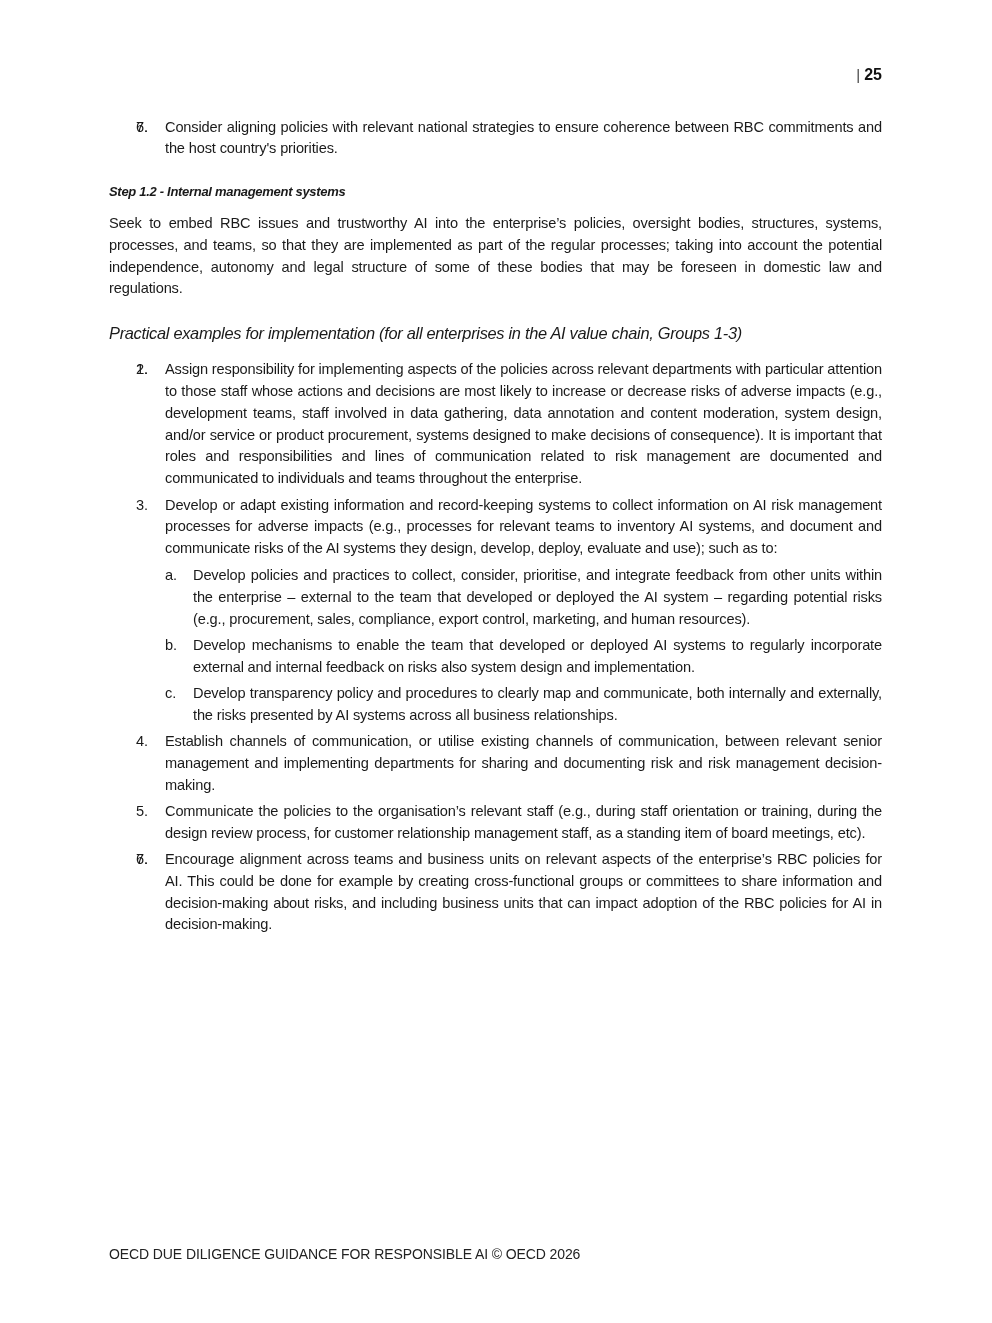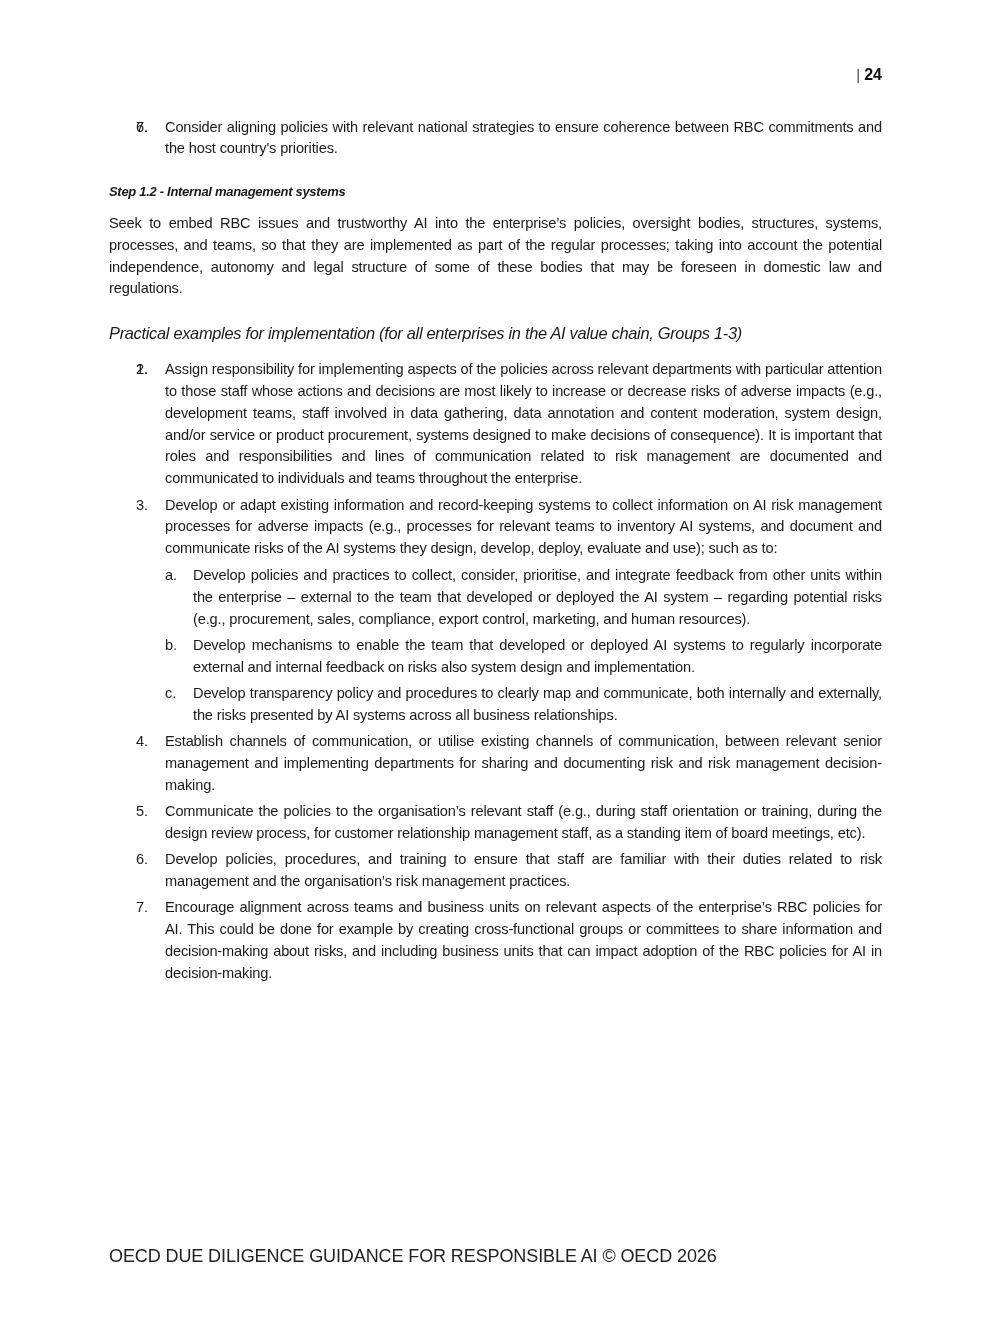--- a/index.html
+++ b/index.html
@@ -25,28 +25,28 @@
   h2.step {
     font-size: 13px; font-weight: bold; font-style: italic; margin: 21px 0 10px 0;
     line-height: 22px; letter-spacing: -0.3px;
   }
   p.body { margin: 0 0 22px 0; text-align: justify; }
   h3.practical {
     font-size: 16.4px; font-weight: normal; font-style: italic; margin: 0 0 14px 0;
     line-height: 23px; letter-spacing: -0.3px; width: 700px;
   }
   .footer {
-    position: absolute; left: 109px; top: 1246px; font-size: 18px; color: #222; letter-spacing: -0.1px;
+    position: absolute; left: 109px; top: 1246px; font-size: 14px; color: #222; letter-spacing: -0.1px;
   }
 </style>
 </head>
 <body>
 
 <div class="page-number">
-  <span class="bar">|</span><span>24</span>
+  <span class="bar">|</span><span>25</span>
 </div>
 
 <div class="content">
   <ol class="num">
     <li>
       <span class="marker">6.</span>
     </li>
     <li>
       <span class="marker">7.</span>
       <span>Consider aligning policies with relevant national strategies to ensure coherence between RBC commitments and the host country's priorities.</span>
@@ -87,21 +87,20 @@
     <li>
       <span class="marker">4.</span>
       <span>Establish channels of communication, or utilise existing channels of communication, between relevant senior management and implementing departments for sharing and documenting risk and risk management decision-making.</span>
     </li>
     <li>
       <span class="marker">5.</span>
       <span>Communicate the policies to the organisation’s relevant staff (e.g., during staff orientation or training, during the design review process, for customer relationship management staff, as a standing item of board meetings, etc).</span>
     </li>
     <li>
       <span class="marker">6.</span>
-      <span>Develop policies, procedures, and training to ensure that staff are familiar with their duties related to risk management and the organisation’s risk management practices.</span>
     </li>
     <li>
       <span class="marker">7.</span>
       <span>Encourage alignment across teams and business units on relevant aspects of the enterprise’s RBC policies for AI. This could be done for example by creating cross-functional groups or committees to share information and decision-making about risks, and including business units that can impact adoption of the RBC policies for AI in decision-making.</span>
     </li>
   </ol>
 </div>
 
 <div class="footer">OECD DUE DILIGENCE GUIDANCE FOR RESPONSIBLE AI © OECD 2026</div>
 

